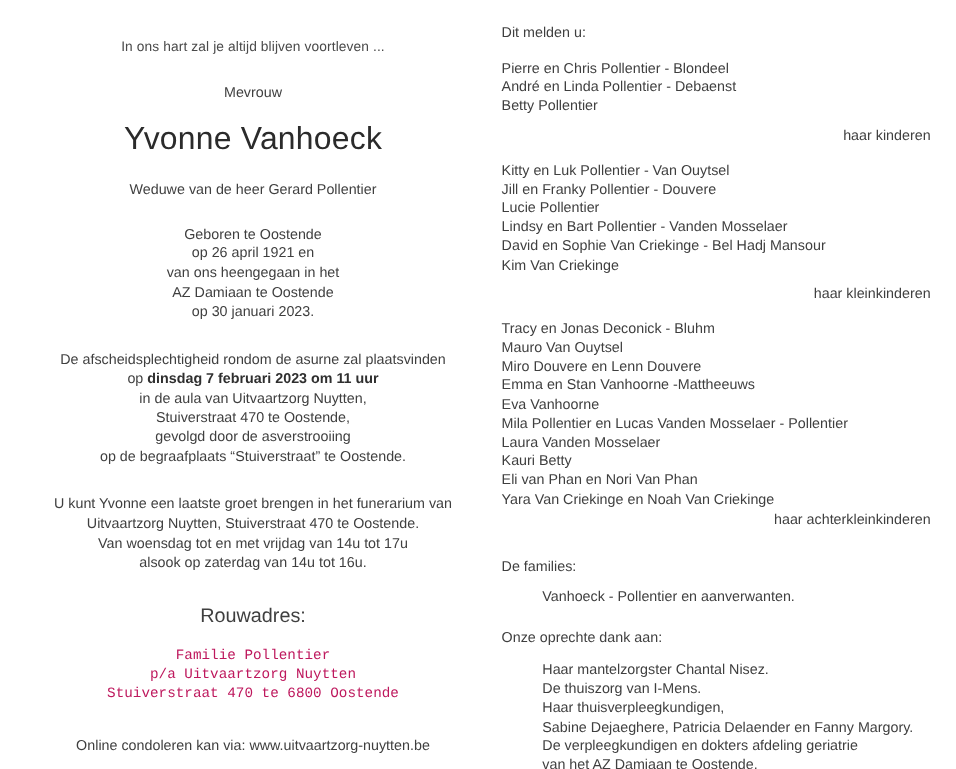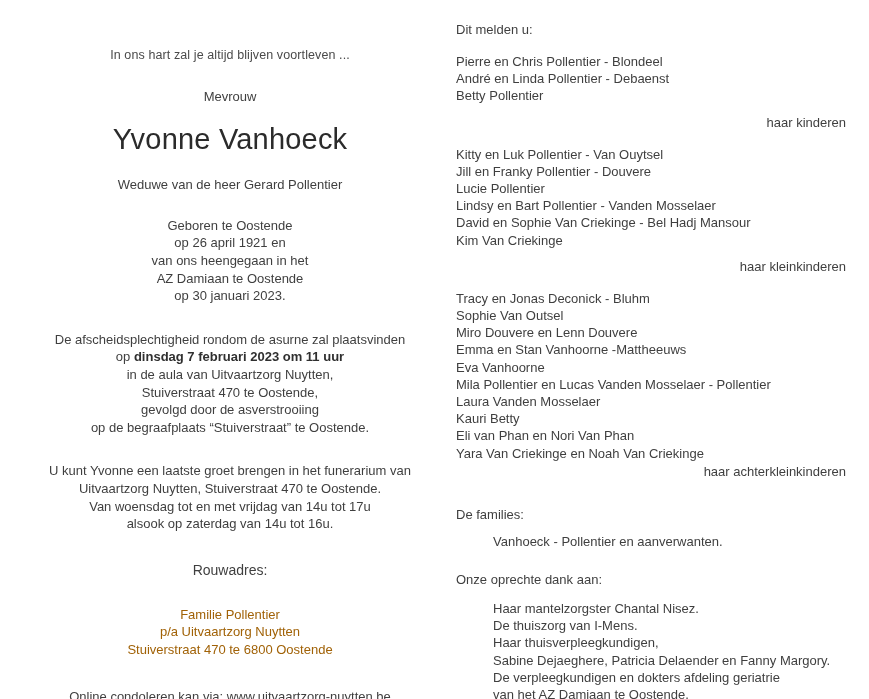--- a/index.html
+++ b/index.html
@@ -26,21 +26,21 @@
 
   
   .left-col {
     position: absolute;
     left: 40px;
     top: 0;
     width: 380px;
     height: 575px;
     text-align: center;
     box-sizing: border-box;
-    padding-top: 48px;
+    padding-top: 35px;
   }
 
   .quote {
     font-size: 12.5px;
     color: #4a4a4a;
     letter-spacing: 0.1px;
   }
 
   .salutation {
     font-size: 13px;
@@ -83,29 +83,30 @@
 
   .farewell-block {
     margin-top: 26px;
     font-size: 13px;
     line-height: 17.6px;
     color: #3f3f3f;
   }
 
   .mourning-title {
     margin-top: 29px;
-    font-size: 14px;
+    font-size: 18px;
     color: #3f3f3f;
   }
 
   .mourning-address {
-    margin-top: 28px;
-    font-size: 13px;
-    line-height: 17.6px;
-    color: #a16207;
+    margin-top: 17px;
+    font-size: 13px;
+    line-height: 17.6px;
+    color: #be185d;
+    font-family: Liberation Mono, monospace;
   }
 
   .online-line {
     margin-top: 30px;
     font-size: 13px;
     color: #3f3f3f;
   }
 
   
   .right-col {
@@ -245,21 +246,21 @@
       <div class="member">Jill en Franky Pollentier - Douvere</div>
       <div class="member">Lucie Pollentier</div>
       <div class="member">Lindsy en Bart Pollentier - Vanden Mosselaer</div>
       <div class="member">David en Sophie Van Criekinge - Bel Hadj Mansour</div>
       <div class="member">Kim Van Criekinge</div>
       <div class="group-label">haar kleinkinderen</div>
     </div>
 
     <div class="family-group">
       <div class="member">Tracy en Jonas Deconick - Bluhm</div>
-      <div class="member">Sophie Van Outsel</div>
+      <div class="member">Mauro Van Ouytsel</div>
       <div class="member">Miro Douvere en Lenn Douvere</div>
       <div class="member">Emma en Stan Vanhoorne -Mattheeuws</div>
       <div class="member">Eva Vanhoorne</div>
       <div class="member">Mila Pollentier en Lucas Vanden Mosselaer - Pollentier</div>
       <div class="member">Laura Vanden Mosselaer</div>
       <div class="member">Kauri Betty</div>
       <div class="member">Eli van Phan en Nori Van Phan</div>
       <div class="member">Yara Van Criekinge en Noah Van Criekinge</div>
       <div class="group-label tight">haar achterkleinkinderen</div>
     </div>

